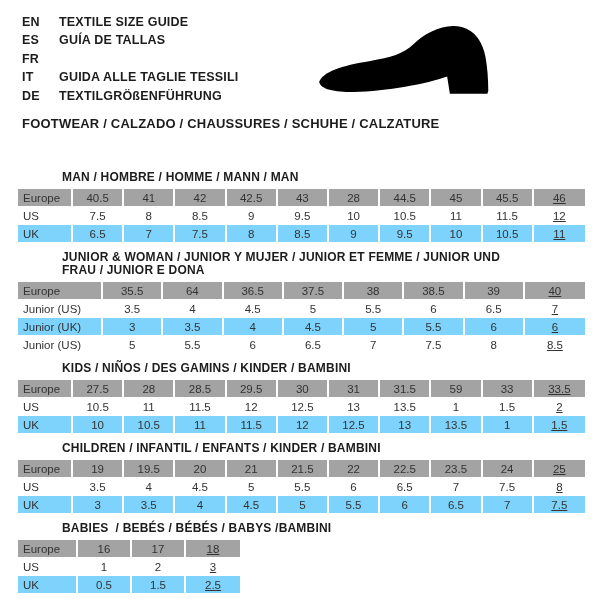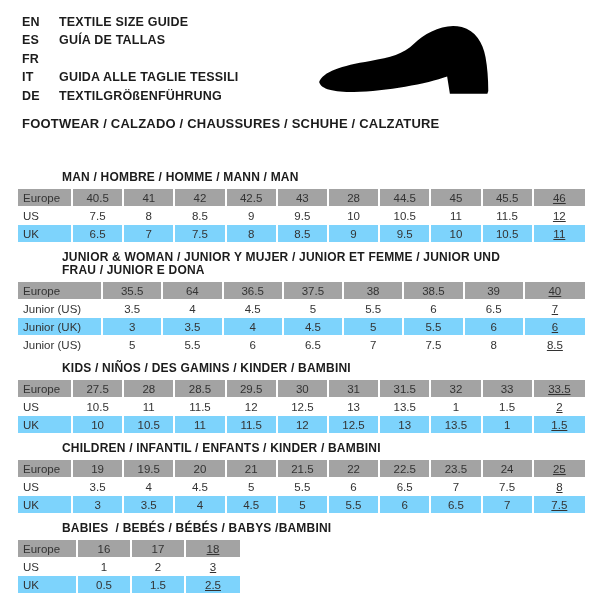--- a/index.html
+++ b/index.html
@@ -220,21 +220,21 @@
           <tbody>
             <tr class="row-header">
               <td class="label-cell">Europe</td>
               <td>27.5</td>
               <td>28</td>
               <td>28.5</td>
               <td>29.5</td>
               <td>30</td>
               <td>31</td>
               <td>31.5</td>
-              <td>32</td>
+              <td>59</td>
               <td>33</td>
               <td>33.5</td>
             </tr>
             <tr>
               <td class="label-cell">US</td>
               <td>10.5</td>
               <td>11</td>
               <td>11.5</td>
               <td>12</td>
               <td>12.5</td>

